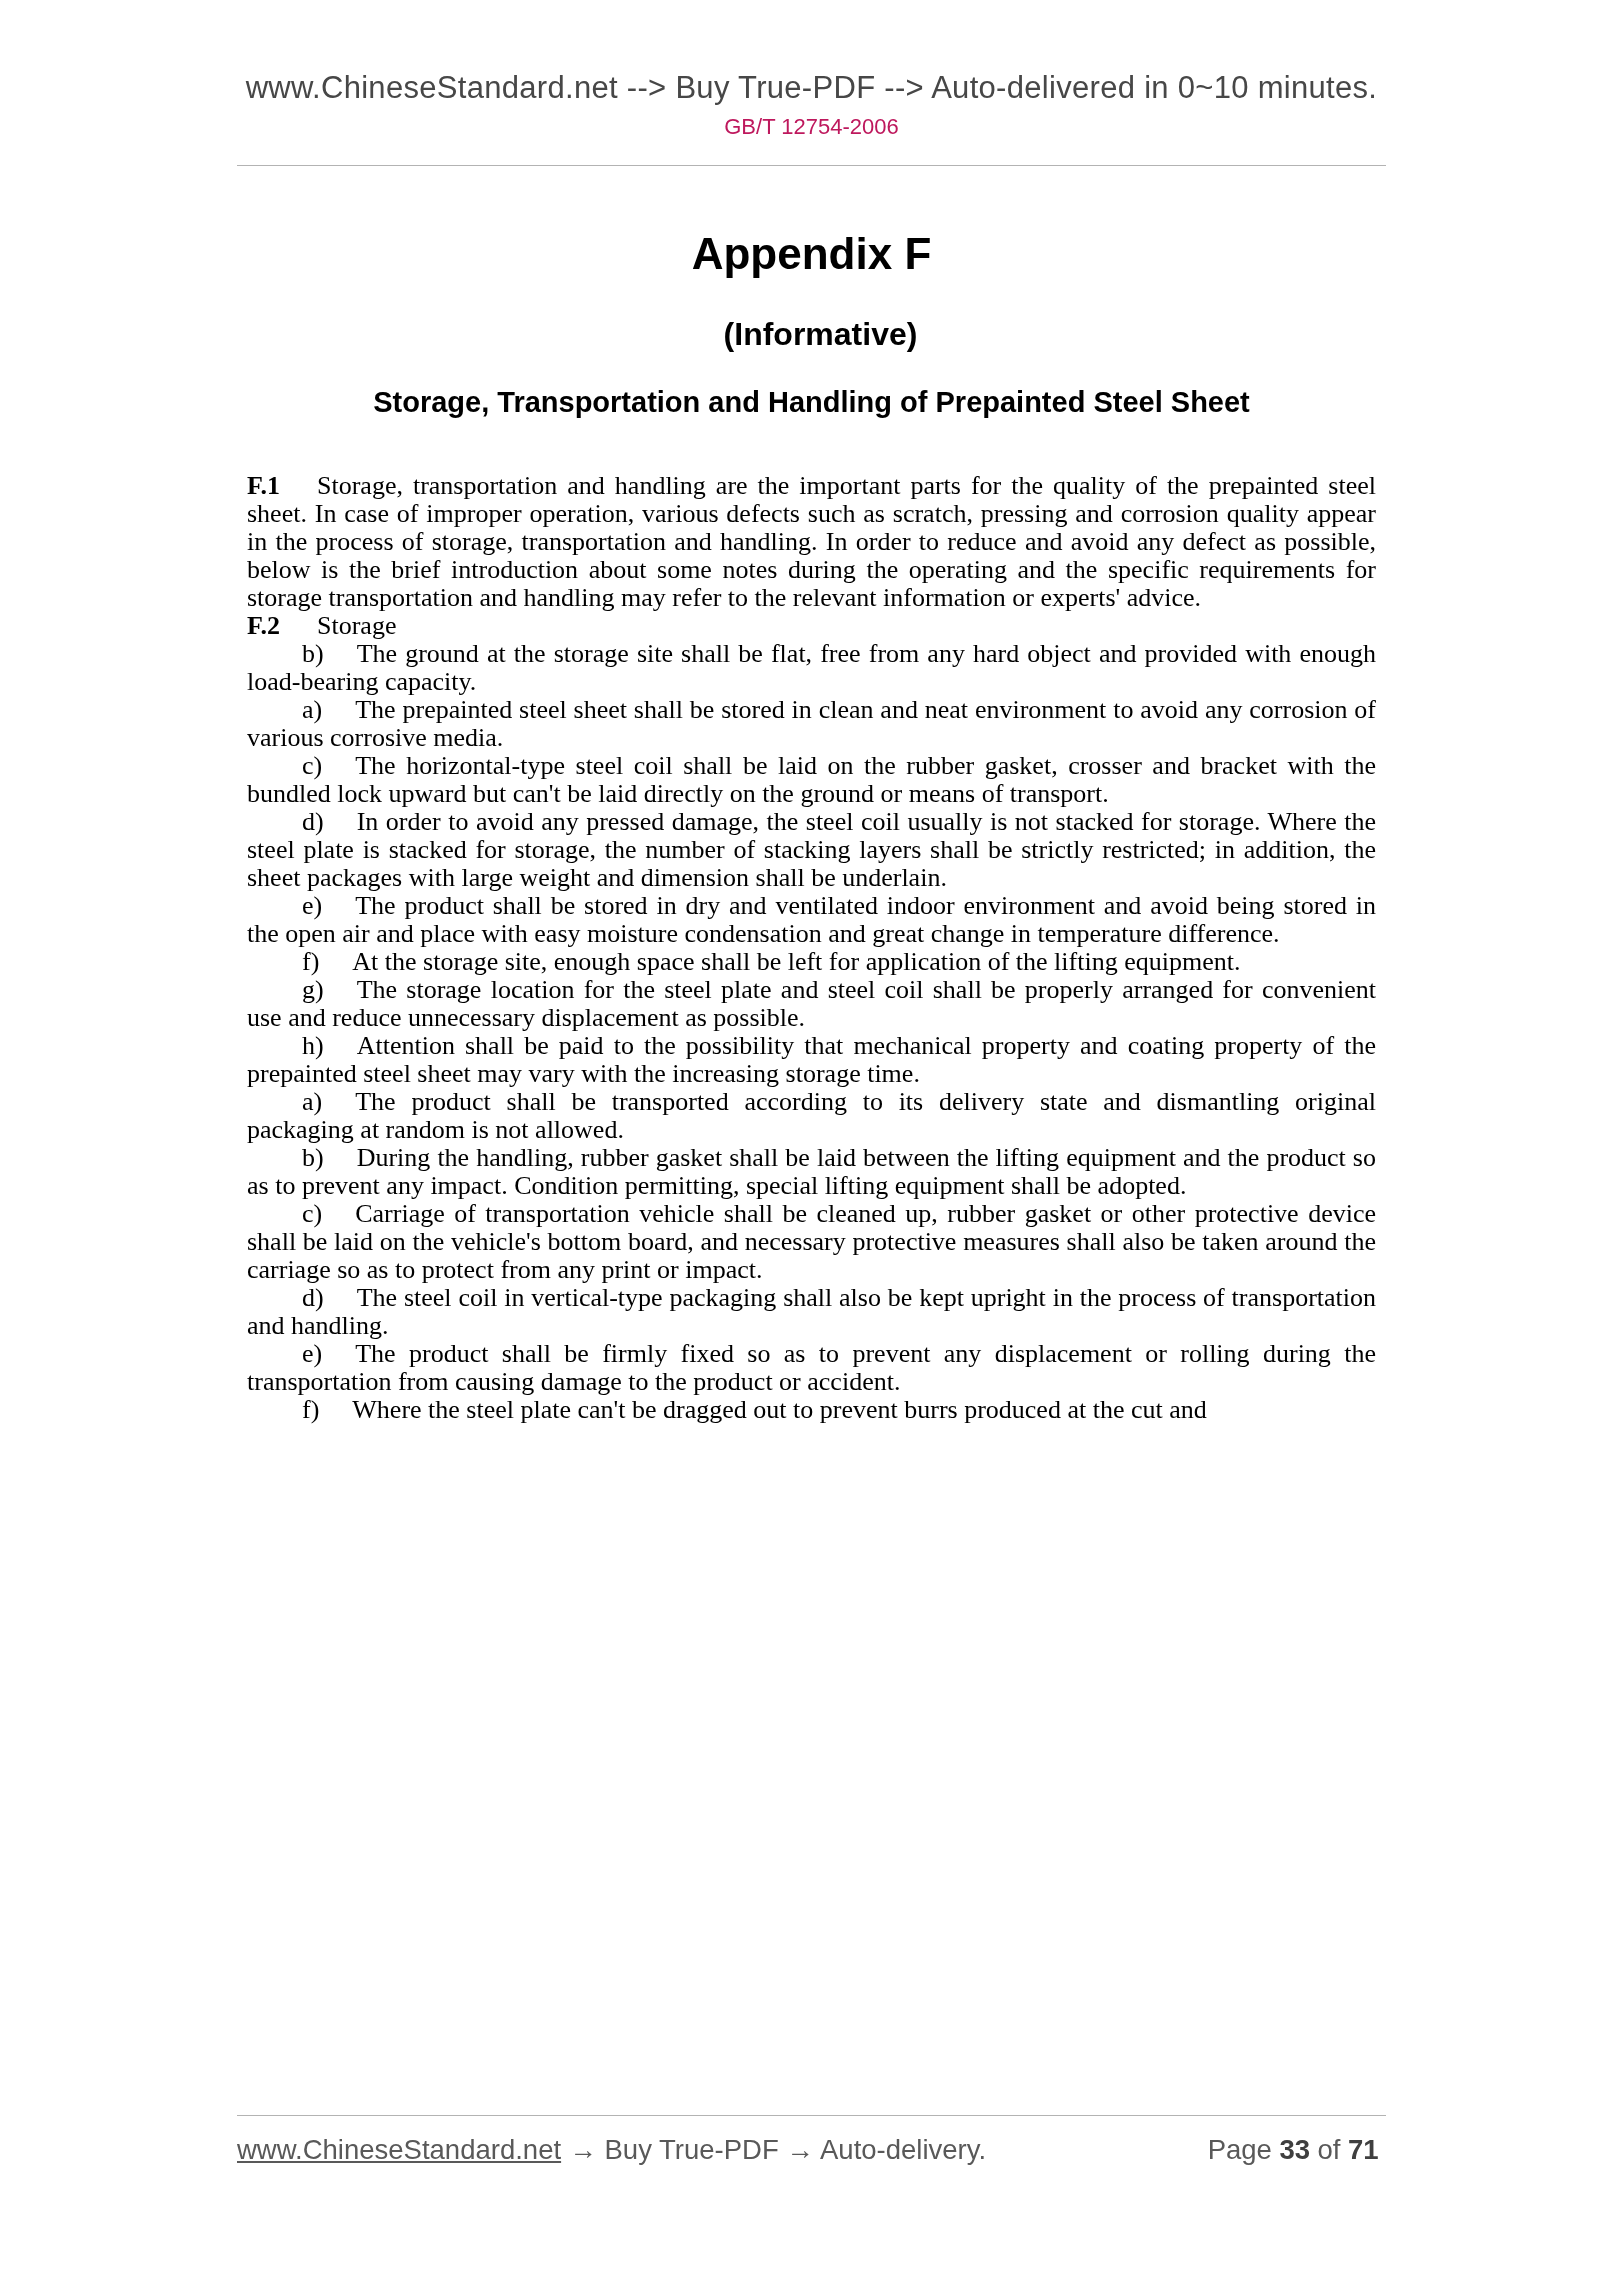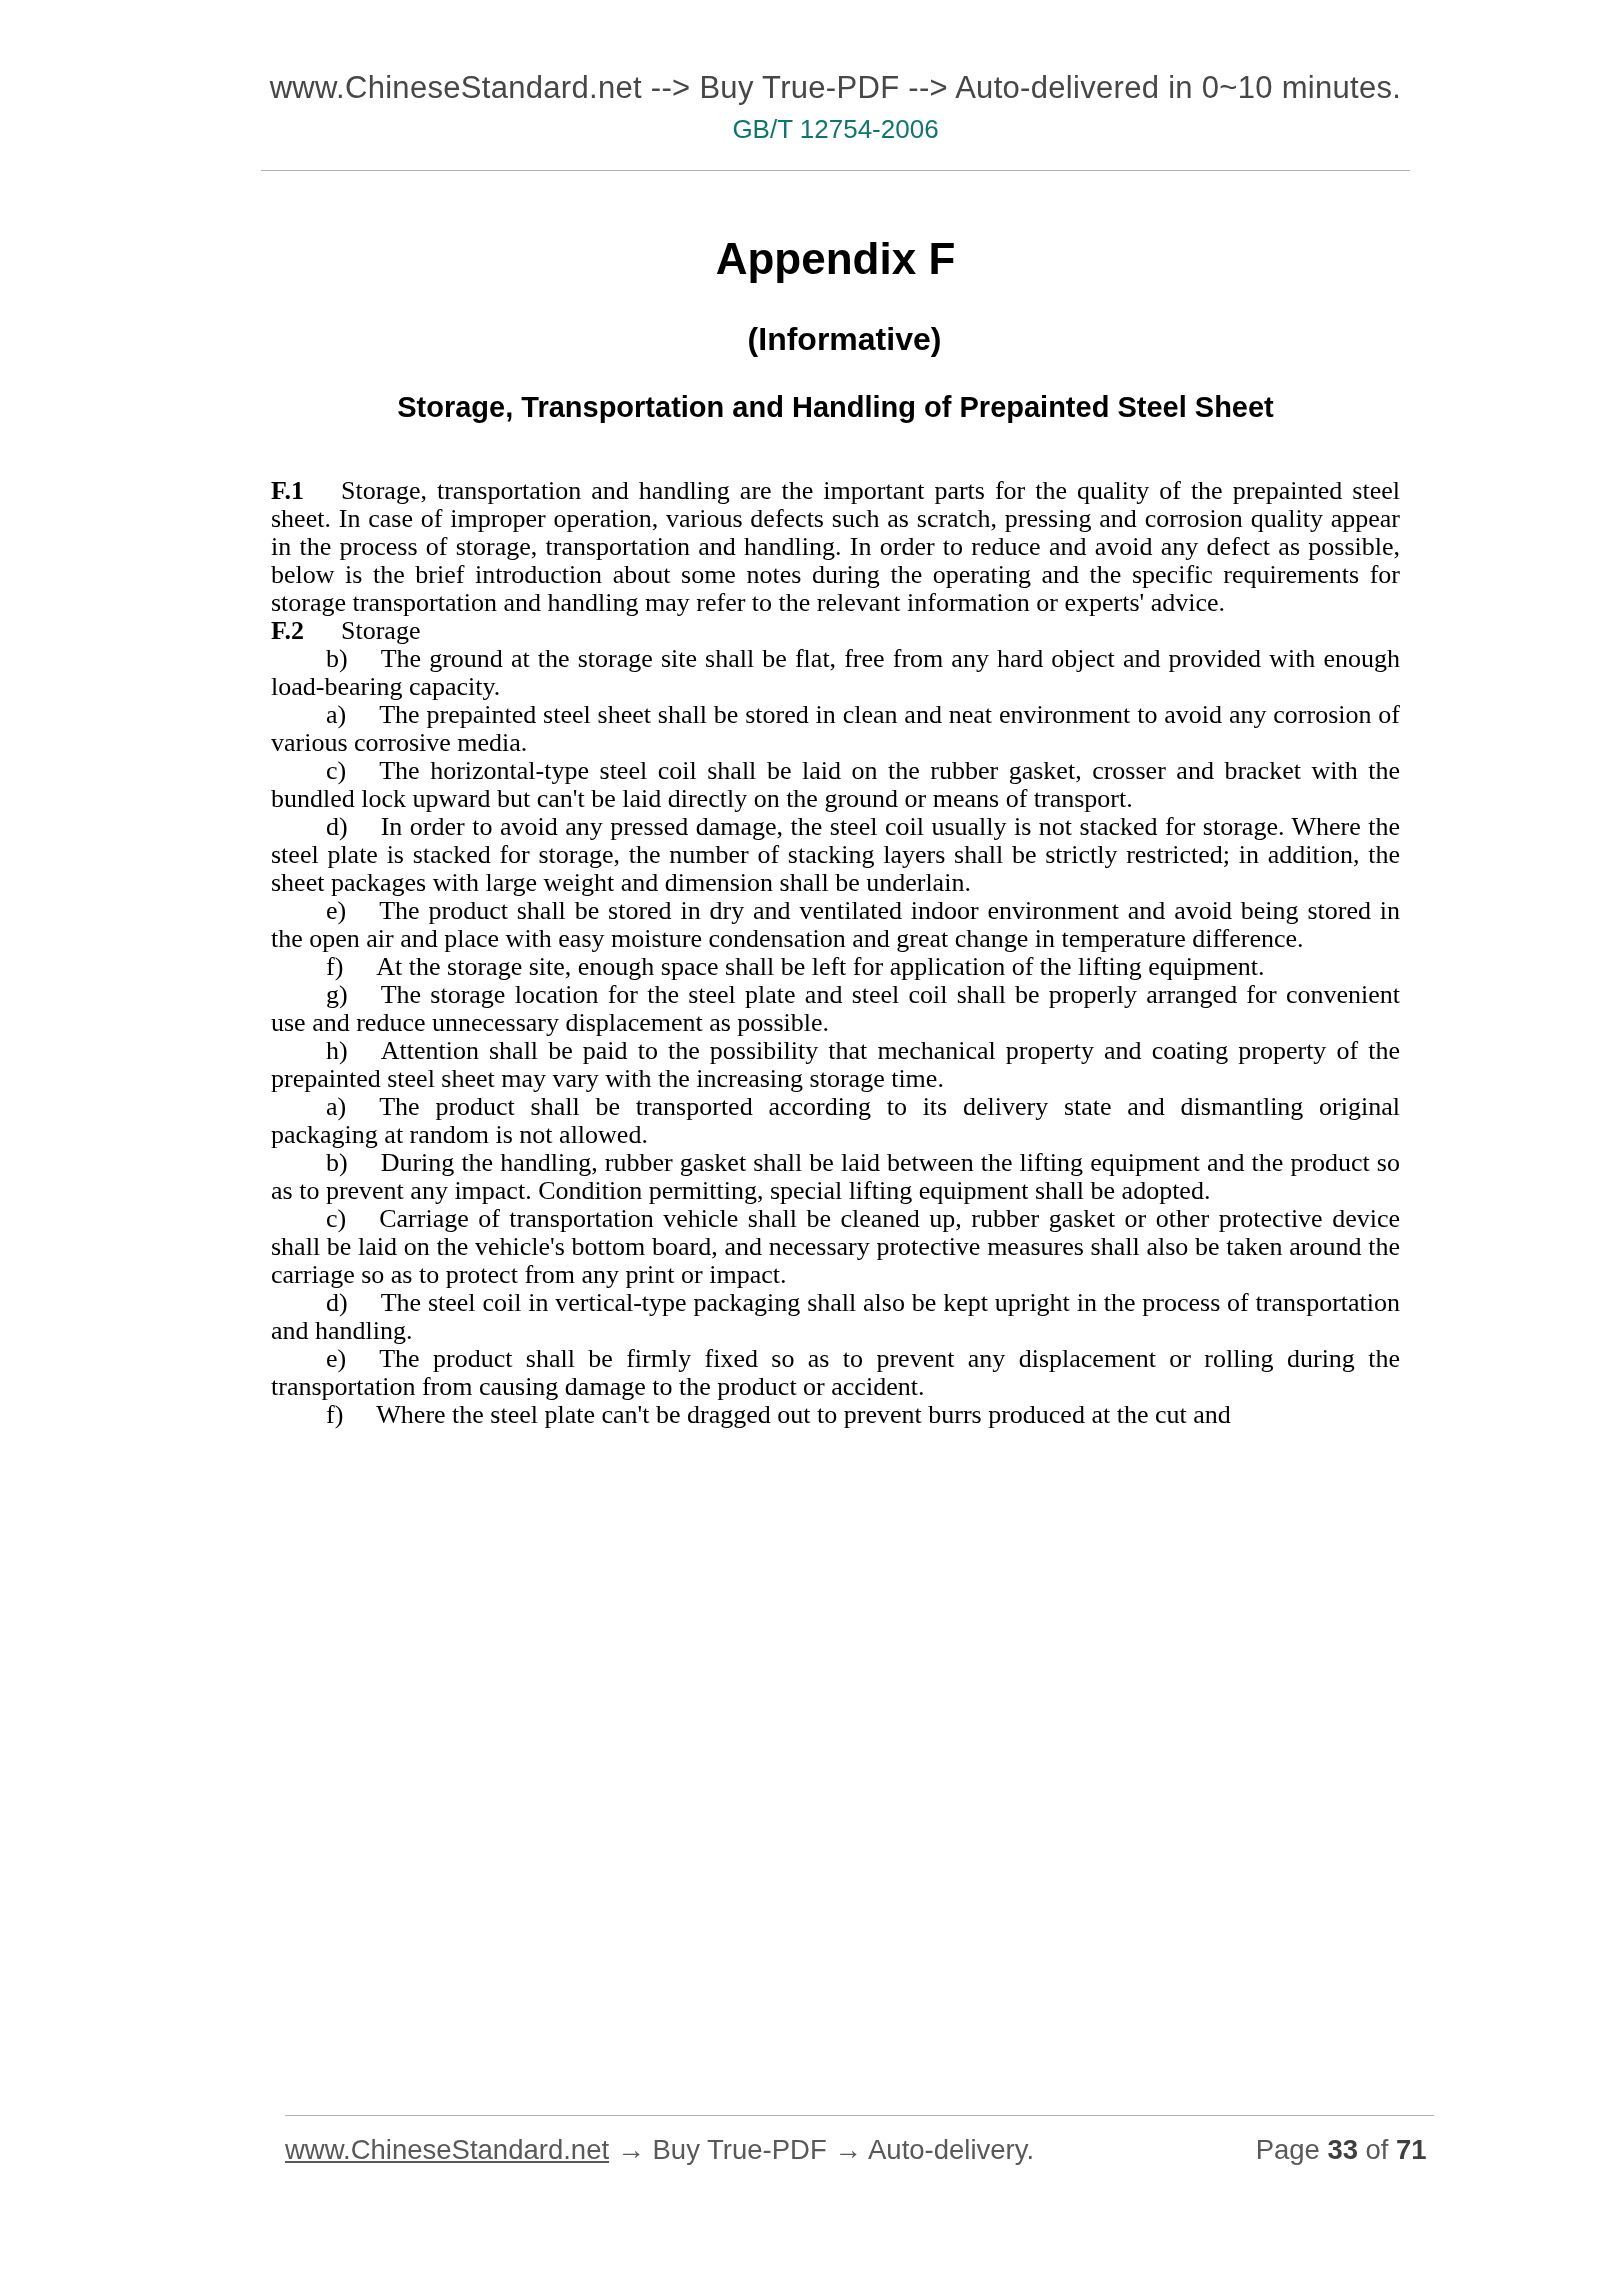--- a/index.html
+++ b/index.html
@@ -12,37 +12,36 @@
     height: 2295px;
     position: relative;
     font-family: "Liberation Serif", serif;
     color: #000000;
   }
   .page {
     position: absolute;
     inset: 0;
     background: #ffffff;
     overflow: hidden;
-    margin-left: 48px;
   }
   
   .header {
     text-align: center;
     font-family: "Liberation Sans", sans-serif;
   }
   .header-line1 {
     padding-top: 70px;
     font-size: 31px;
     color: #474747;
     letter-spacing: 0.3px;
   }
   .header-line2 {
     margin-top: 8.3px;
-    font-size: 26px;
-    color: #0f766e;
+    font-size: 22px;
+    color: #be185d;
   }
   .rule-top {
     width: 1149px;
     margin: 25px auto 0 auto;
     border: 0;
     border-top: 1.7px solid #b3b3b3;
     height: 0;
   }
   
   .title-block {

